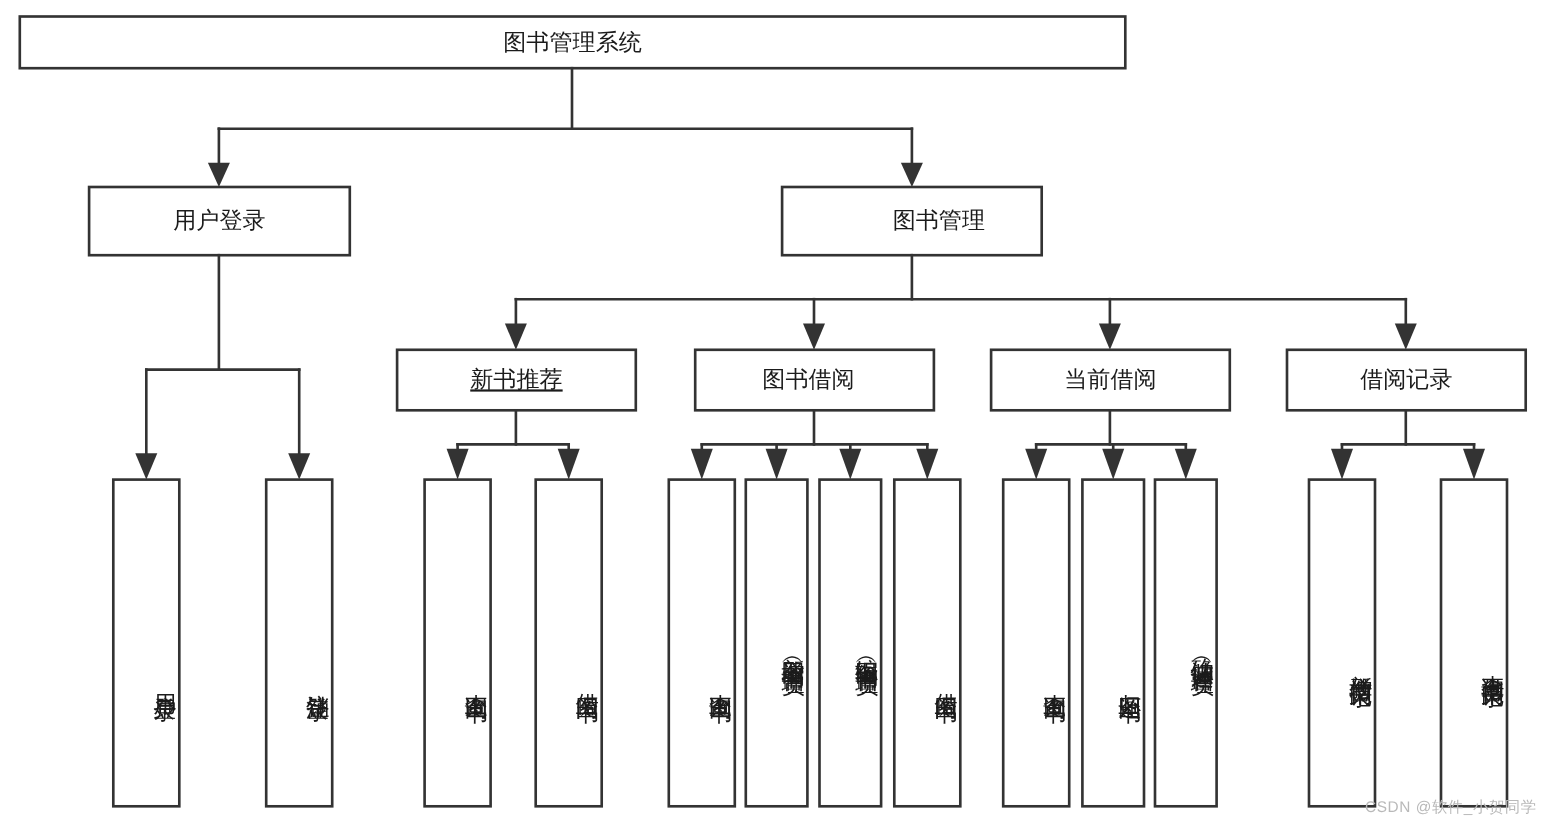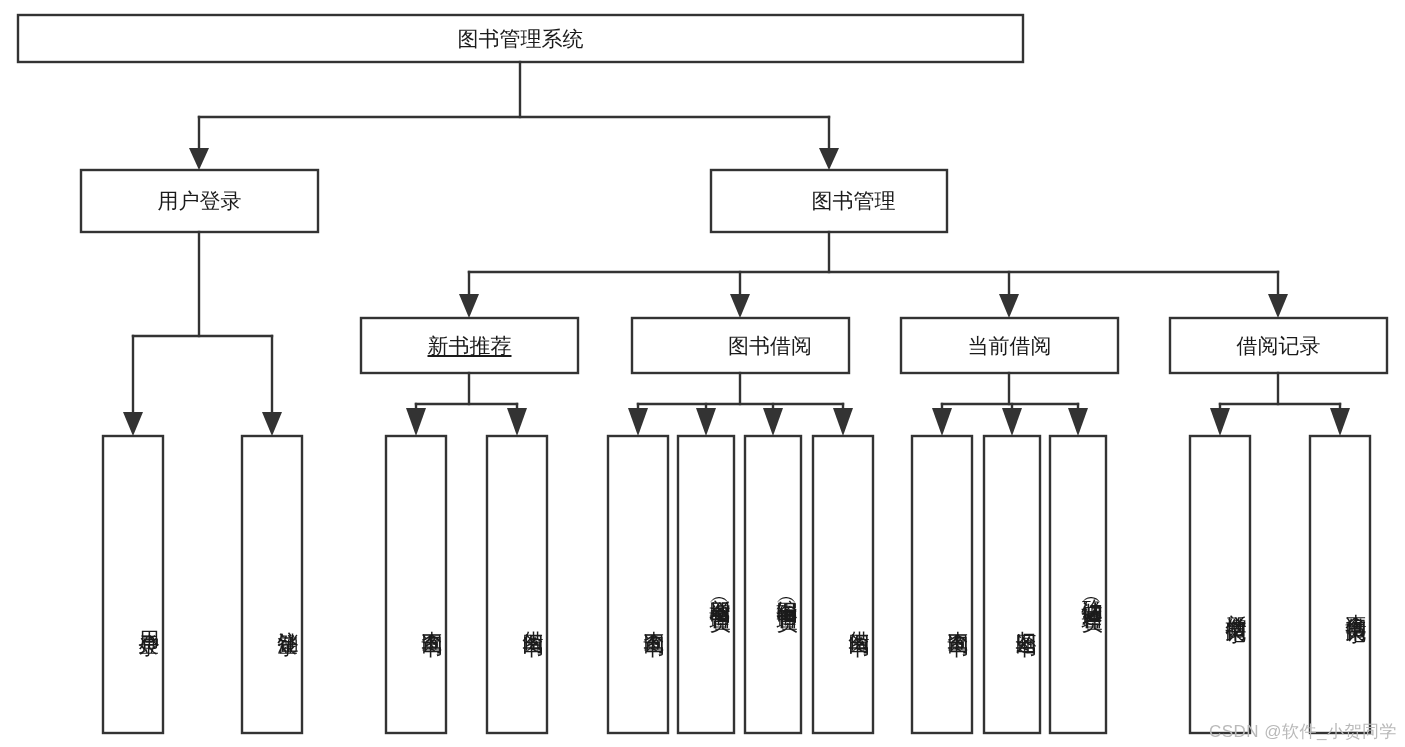--- a/index.html
+++ b/index.html
@@ -67,21 +67,21 @@
     box-sizing: border-box;
   }
   .node-label.vertical.tall {
     align-items: flex-start;
     padding-top: 4px;
   }
   .watermark {
     position: absolute;
     right: 8px;
     bottom: 4px;
-    font-size: 17px;
+    font-size: 14px;
     color: #b9b9b9;
     font-family: "Liberation Sans", "DejaVu Sans", sans-serif;
     letter-spacing: 0.5px;
     white-space: nowrap;
   }
 </style>
 </head>
 <body>
 
 <div id="diagram-root">
@@ -181,21 +181,21 @@
       <polygon class="arrow-head" points="1330,408 1350,408 1340,436"></polygon>
     </g>
   </svg>
 
   <div class="node-label horizontal" style="left:18px; top:15px; width:1005px; height:47px;">图书管理系统</div>
 
   <div class="node-label horizontal" style="left:81px; top:170px; width:237px; height:62px;">用户登录</div>
   <div class="node-label horizontal" style="left:711px; top:170px; width:285px; height:62px;">图书管理</div>
 
   <div class="node-label horizontal" style="left:361px; top:318px; width:217px; height:55px;text-decoration:underline;">新书推荐</div>
-  <div class="node-label horizontal" style="left:632px; top:318px; width:206px; height:55px;padding-left:35px;">图书借阅</div>
+  <div class="node-label horizontal" style="left:632px; top:318px; width:206px; height:55px;">图书借阅</div>
   <div class="node-label horizontal" style="left:901px; top:318px; width:217px; height:55px;">当前借阅</div>
   <div class="node-label horizontal" style="left:1170px; top:318px; width:217px; height:55px;">借阅记录</div>
 
   <div class="node-label vertical" style="left:103px; top:496px; width:60px; height:237px;">用户登录</div>
   <div class="node-label vertical" style="left:242px; top:496px; width:60px; height:237px;">注销登录</div>
 
   <div class="node-label vertical" style="left:386px; top:496px; width:60px; height:237px;">查询图书</div>
   <div class="node-label vertical" style="left:487px; top:496px; width:60px; height:237px;">借阅图书</div>
 
   <div class="node-label vertical" style="left:608px; top:496px; width:60px; height:237px;">查询图书</div>

